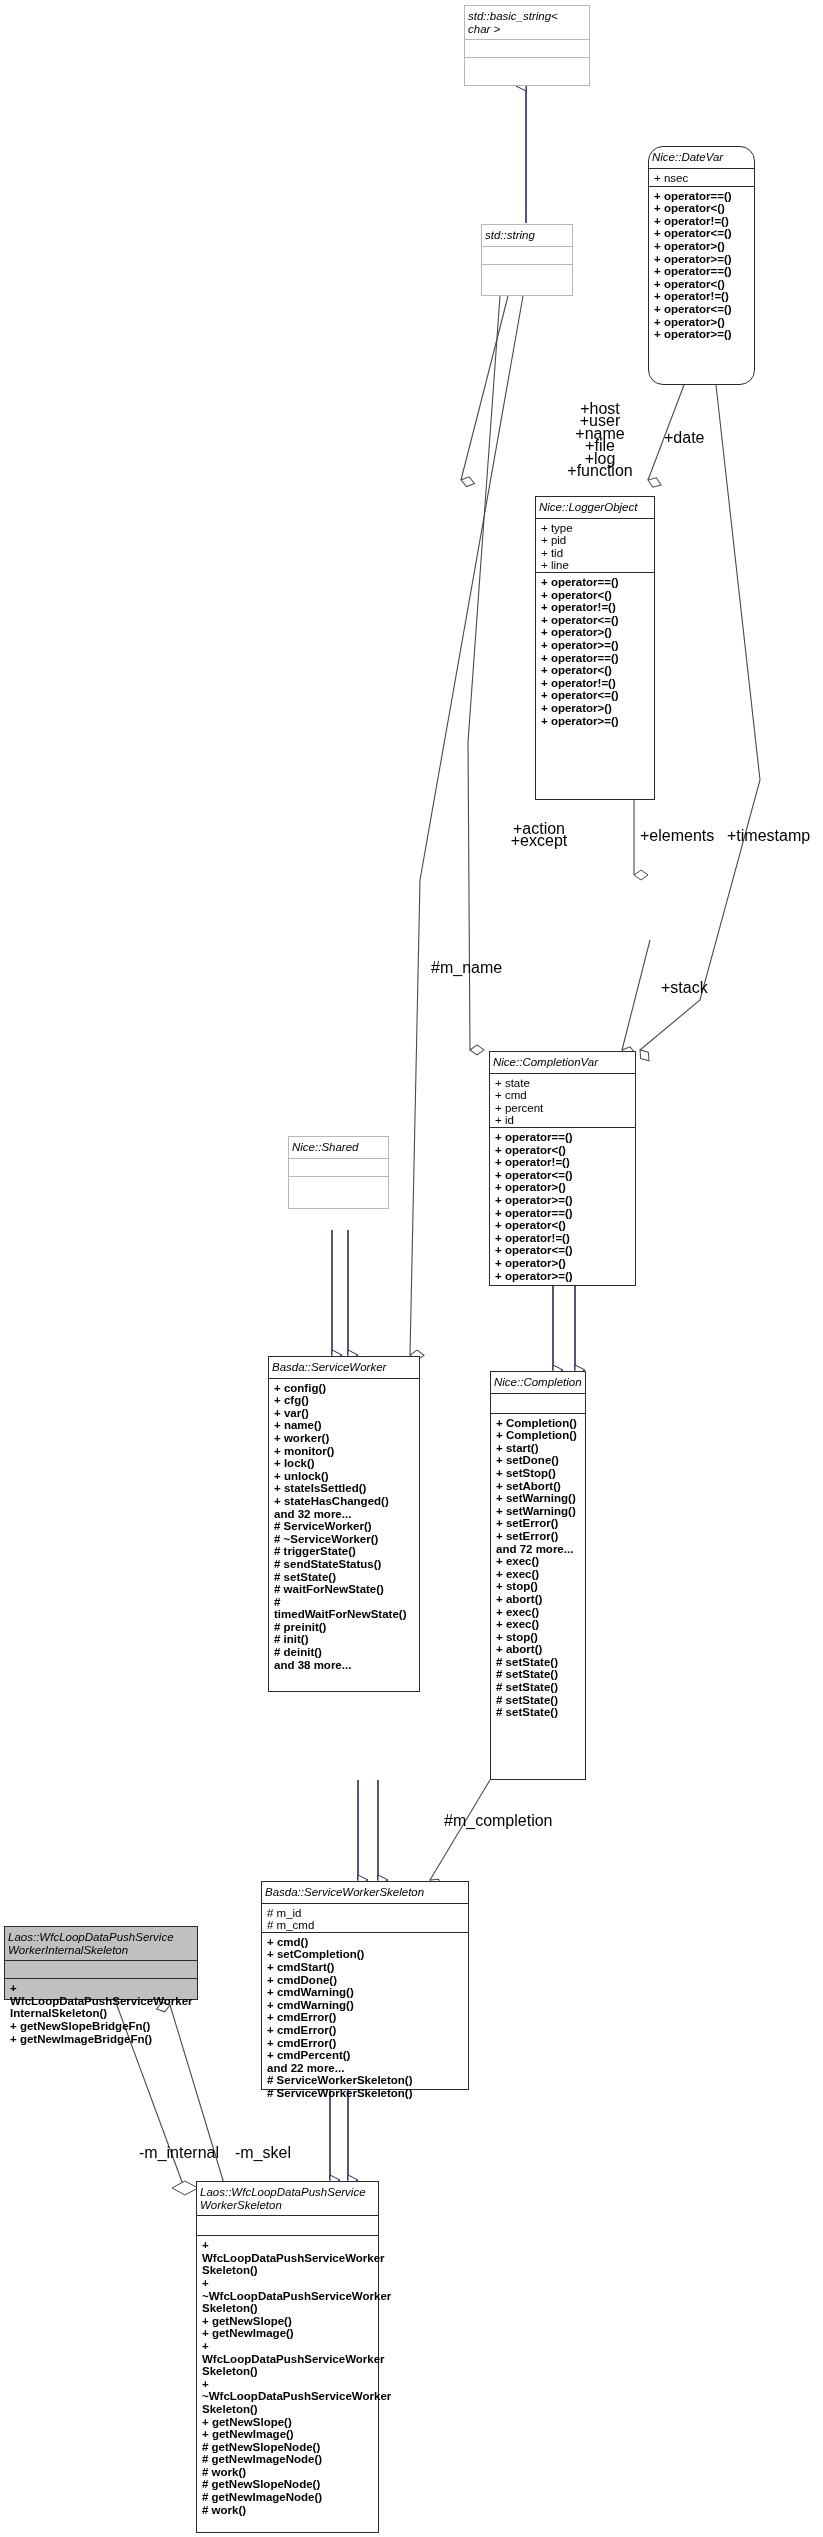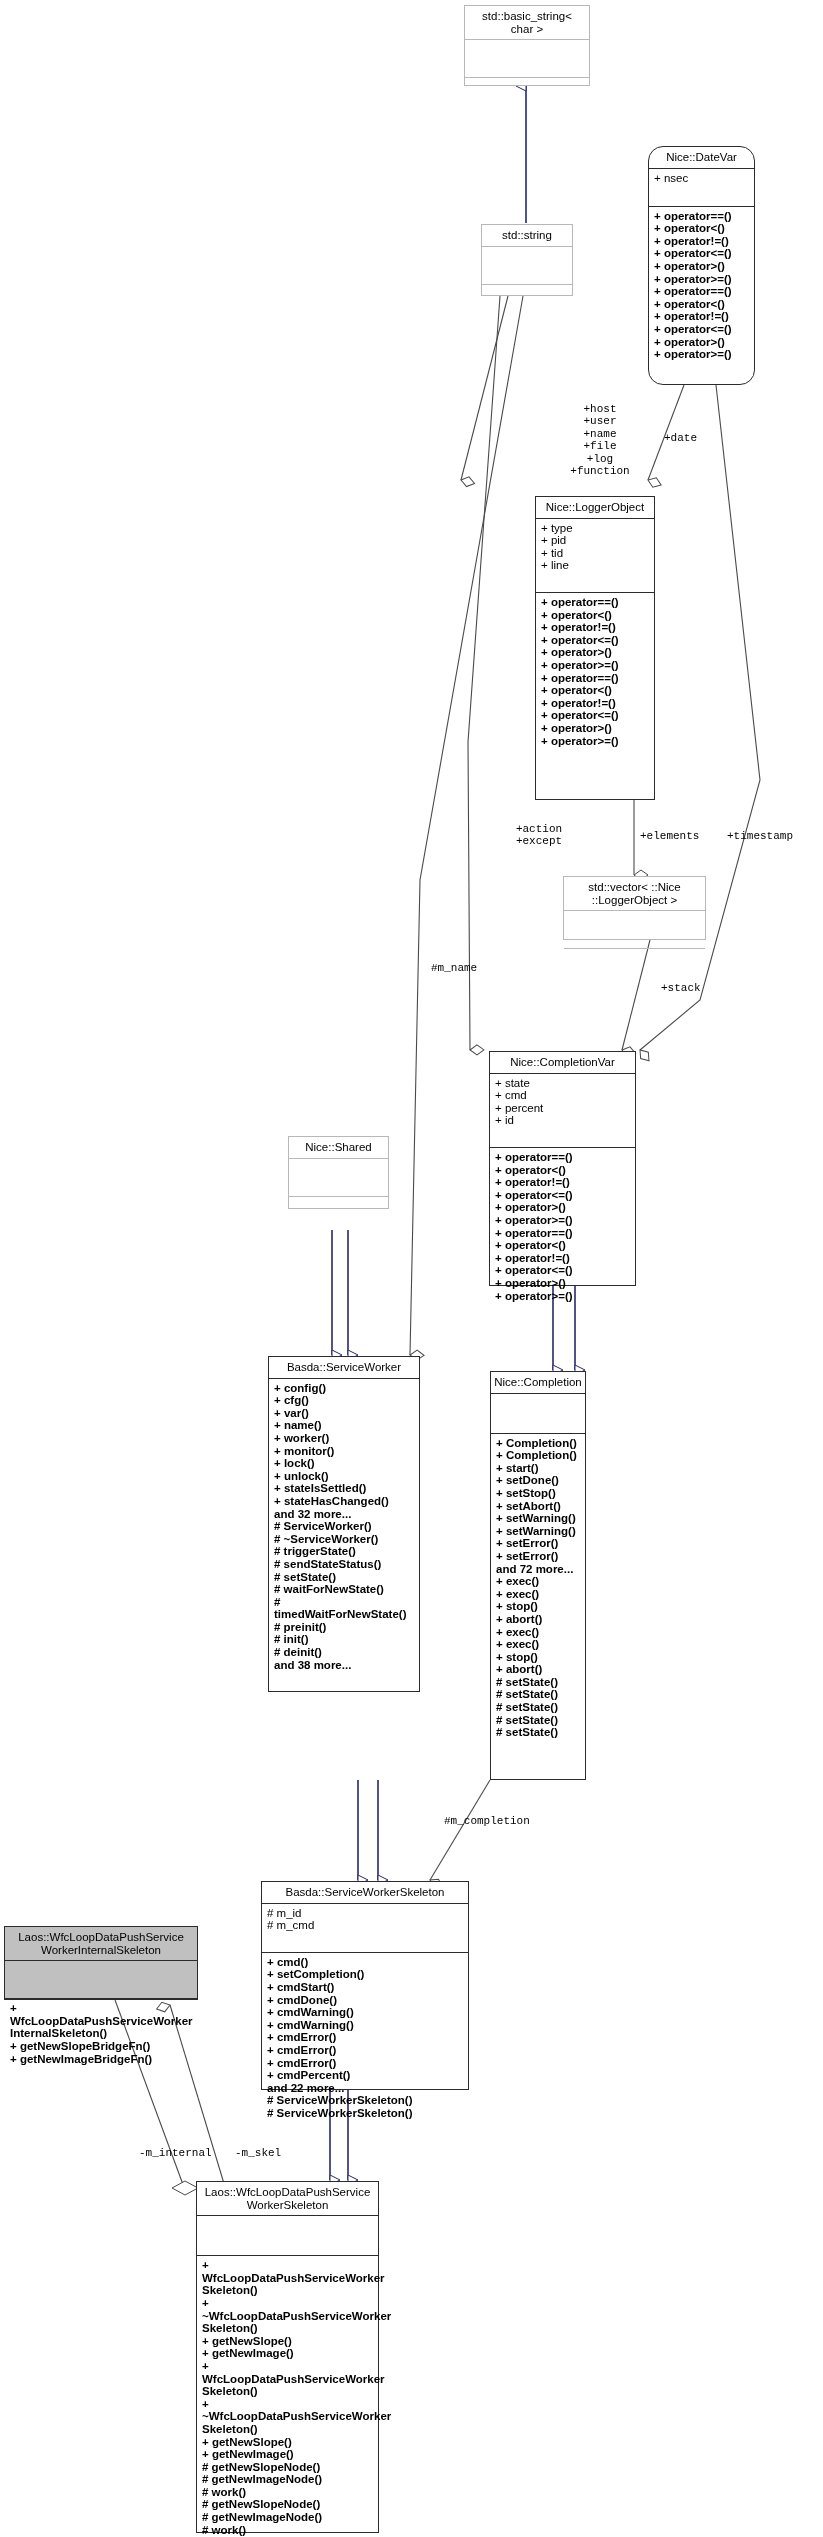--- a/index.html
+++ b/index.html
@@ -36,56 +36,56 @@
     line-height: 12.6px;
     color: #000000;
   }
   .node.grey-border {
     border: 1px solid #b8b8b8;
   }
   .node.filled {
     background: #c0c0c0;
   }
   .node .title {
-    text-align: center;
+    text-align: left;
     padding: 4px 3px 4px 3px;
     border-bottom: 1px solid #2b2b2b;
     white-space: pre-line;
+    font-style: italic;
   }
   .node.grey-border .title {
     border-bottom: 1px solid #b8b8b8;
   }
   .node .attrs {
-    padding: 3px 4px 20px 5px;
+    padding: 3px 4px 0 5px;
     border-bottom: 1px solid #2b2b2b;
     min-height: 14px;
   }
   .node.grey-border .attrs {
     border-bottom: 1px solid #b8b8b8;
   }
   .node .ops {
     padding: 3px 4px 4px 5px;
     min-height: 14px;
     font-weight: bold;
   }
   .node .row {
     white-space: pre-wrap;
   }
   .node .empty {
     height: 14px;
   }
   
   .edge-label {
     position: absolute;
-    font-size: 11px;
+    font-size: 16px;
     line-height: 12.4px;
     color: #000000;
     white-space: pre-line;
     background: transparent;
-    font-family: Liberation Mono, monospace;
   }
   .edge-label.center { text-align: center; }
 </style>
 </head>
 <body>
 
 <div id="canvas">
 
   <svg class="edges" viewBox="0 0 823 2537">
     <defs>
@@ -196,30 +196,20 @@
       <div class="row">+ operator&gt;=()</div>
       <div class="row">+ operator==()</div>
       <div class="row">+ operator&lt;()</div>
       <div class="row">+ operator!=()</div>
       <div class="row">+ operator&lt;=()</div>
       <div class="row">+ operator&gt;()</div>
       <div class="row">+ operator&gt;=()</div>
     </div>
   </div>
 
-  <div class="node grey-border" style="left:563px; top:876px; width:143px; height:64px;">
-    <div class="title">std::vector&lt; ::Nice
-::LoggerObject &gt;</div>
-    <div class="attrs">
-        <div class="empty" style="height:10px;"></div>
-      </div>
-    <div class="ops">
-        <div class="empty" style="height:10px;"></div>
-      </div>
-  </div>
 
   <div class="node" style="left:489px; top:1051px; width:147px; height:235px;">
     <div class="title">Nice::CompletionVar</div>
     <div class="attrs">
       <div class="row">+ state</div>
       <div class="row">+ cmd</div>
       <div class="row">+ percent</div>
       <div class="row">+ id</div>
     </div>
     <div class="ops">

